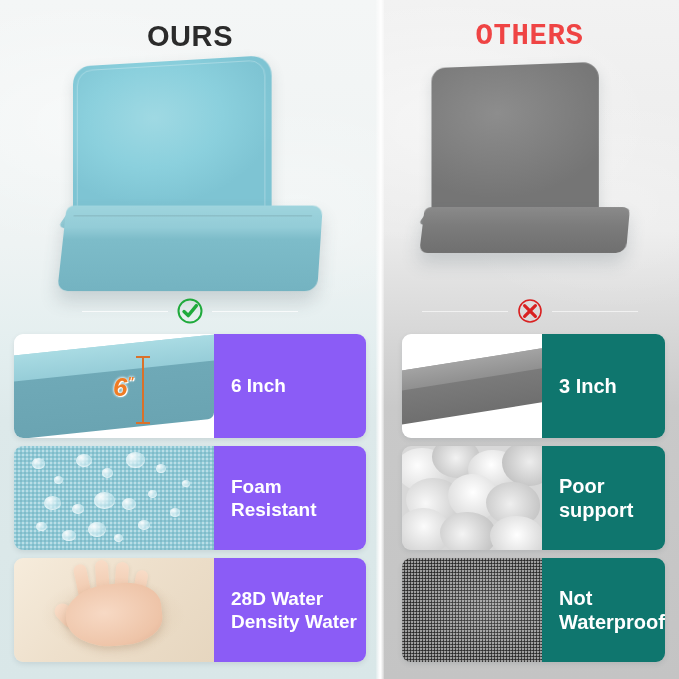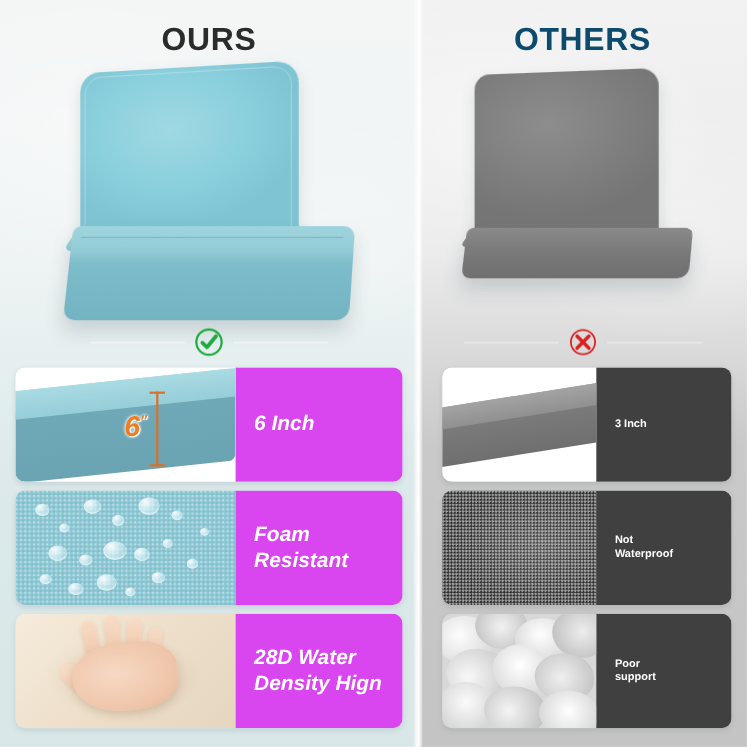--- a/index.html
+++ b/index.html
@@ -32,21 +32,21 @@
     background:linear-gradient(90deg,rgba(255,255,255,.15),#fbfbfb 40%,#ffffff 60%,rgba(255,255,255,.25));
     z-index:5;
   }
 
   
   .heading {
     position:absolute; top:20px; font-size:29px; font-weight:bold;
     letter-spacing:.6px; z-index:6;
   }
   .heading-ours   { left:0; width:380px; text-align:center; color:#2b2b2b; }
-  .heading-others { left:380px; width:299px; text-align:center; color:#0c4a6e; }
+  .heading-others { left:380px; width:299px; text-align:center; color:#ef4444;font-family:Liberation Mono, monospace; }
 
   
   .hero { position:absolute; z-index:4; }
   .hero-left  { left:46px; top:55px;  width:290px; height:240px; }
   .hero-right { left:412px; top:55px; width:230px; height:240px; }
 
   .cush { position:absolute; }
   
   .back-cushion {
     border-radius:16px 18px 10px 8px;
@@ -127,22 +127,22 @@
   .card-right { height:104px; }
 
   .thumb { position:relative; overflow:hidden; flex:0 0 auto; }
   .thumb-l { width:200px; }
   .thumb-r { width:140px; }
 
   .label {
     flex:1 1 auto; display:flex; align-items:center; padding-left:17px;
     color:#ffffff; font-weight:bold; line-height:1.22;
   }
-  .label-l { background:#d946ef; font-size:19px;font-style:italic; }
-  .label-r { background:#404040; font-size:10px; }
+  .label-l { background:#8b5cf6; font-size:19px; }
+  .label-r { background:#0f766e; font-size:20px; }
 
   
   .t1l { background:#ffffff; }
   .t1l .foam {
     position:absolute; left:-18px; top:12px; width:218px; height:84px;
     background:linear-gradient(180deg,#9fd3dc 0%,#93c9d4 22%,#6fa9b7 30%,#6aa4b2 100%);
     transform:skewY(-6deg); border-radius:4px 10px 6px 4px;
   }
   .t1l .foam::before{
     content:""; position:absolute; left:0; top:0; right:0; height:26px;
@@ -318,58 +318,58 @@
       <div class="thumb thumb-l t3l">
         <div class="dent"></div>
         <div class="finger" style="left:62px;top:6px;width:13px;height:36px;transform:rotate(-12deg);"></div>
         <div class="finger" style="left:82px;top:2px;width:13px;height:40px;transform:rotate(-4deg);"></div>
         <div class="finger" style="left:101px;top:4px;width:13px;height:38px;transform:rotate(4deg);"></div>
         <div class="finger" style="left:120px;top:12px;width:12px;height:32px;transform:rotate(11deg);"></div>
         <div class="finger" style="left:44px;top:44px;width:16px;height:26px;transform:rotate(-44deg);"></div>
         <div class="palm"></div>
       </div>
       <div class="label label-l">
-        <span><span>28D Water</span><br><span>Density Hign</span></span>
+        <span><span>28D Water</span><br><span>Density Water</span></span>
       </div>
     </div>
 
   </div>
 
   <div class="cards cards-right">
 
     <div class="card card-right">
       <div class="thumb thumb-r t1r">
         <div class="foam"></div>
       </div>
       <div class="label label-r">3 Inch</div>
-    </div>
-
-    <div class="card card-right">
-      <div class="thumb thumb-r t2r">
-        <div class="mesh"></div>
-        <div class="shade"></div>
-      </div>
-      <div class="label label-r">
-        <span><span>Not</span><br><span>Waterproof</span></span>
-      </div>
     </div>
 
     <div class="card card-right">
       <div class="thumb thumb-r t3r">
         <div class="fluff" style="left:-6px;top:2px;width:54px;height:44px;background:radial-gradient(circle at 40% 40%,#fdfdfd,#cfcfcf);"></div>
         <div class="fluff" style="left:30px;top:-8px;width:48px;height:40px;background:radial-gradient(circle at 50% 50%,#f2f2f2,#b9b9b9);"></div>
         <div class="fluff" style="left:66px;top:4px;width:52px;height:42px;background:radial-gradient(circle at 45% 35%,#ffffff,#c7c7c7);"></div>
         <div class="fluff" style="left:100px;top:-4px;width:50px;height:44px;background:radial-gradient(circle at 55% 45%,#ededed,#b4b4b4);"></div>
         <div class="fluff" style="left:4px;top:32px;width:56px;height:46px;background:radial-gradient(circle at 35% 55%,#f8f8f8,#c2c2c2);"></div>
         <div class="fluff" style="left:46px;top:28px;width:50px;height:46px;background:radial-gradient(circle at 50% 40%,#ffffff,#d2d2d2);"></div>
         <div class="fluff" style="left:84px;top:36px;width:54px;height:44px;background:radial-gradient(circle at 45% 50%,#efefef,#bcbcbc);"></div>
         <div class="fluff" style="left:-4px;top:62px;width:52px;height:46px;background:radial-gradient(circle at 50% 40%,#fbfbfb,#c9c9c9);"></div>
         <div class="fluff" style="left:38px;top:66px;width:56px;height:44px;background:radial-gradient(circle at 40% 50%,#f4f4f4,#b8b8b8);"></div>
         <div class="fluff" style="left:88px;top:70px;width:54px;height:42px;background:radial-gradient(circle at 50% 45%,#ffffff,#cdcdcd);"></div>
       </div>
       <div class="label label-r">
         <span><span>Poor</span><br><span>support</span></span>
       </div>
     </div>
 
+    <div class="card card-right">
+      <div class="thumb thumb-r t2r">
+        <div class="mesh"></div>
+        <div class="shade"></div>
+      </div>
+      <div class="label label-r">
+        <span><span>Not</span><br><span>Waterproof</span></span>
+      </div>
+    </div>
+
   </div>
 
 </div>
 
 </body></html>

